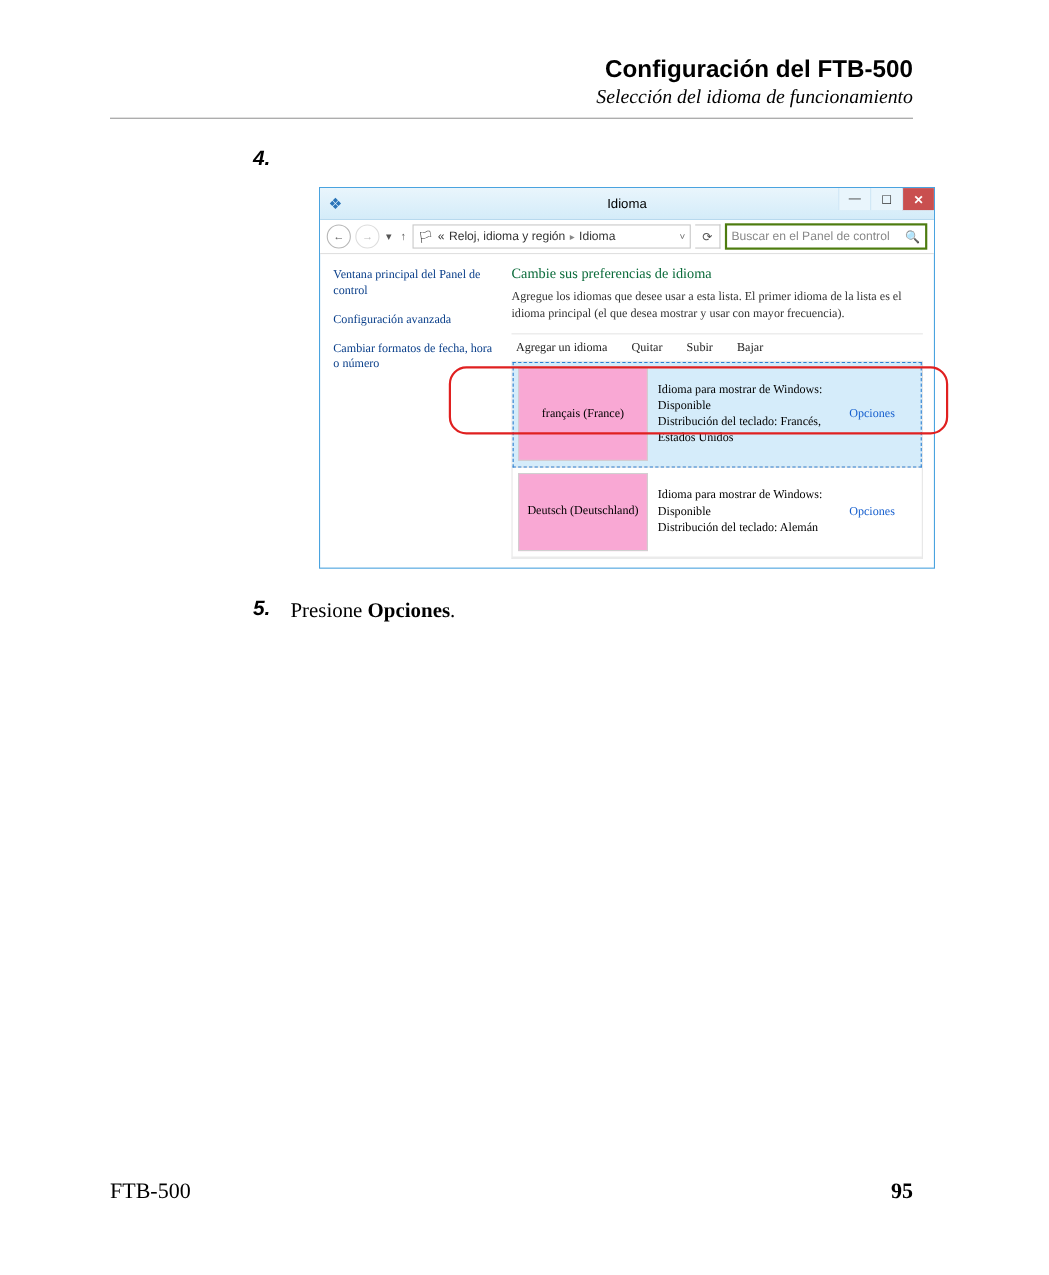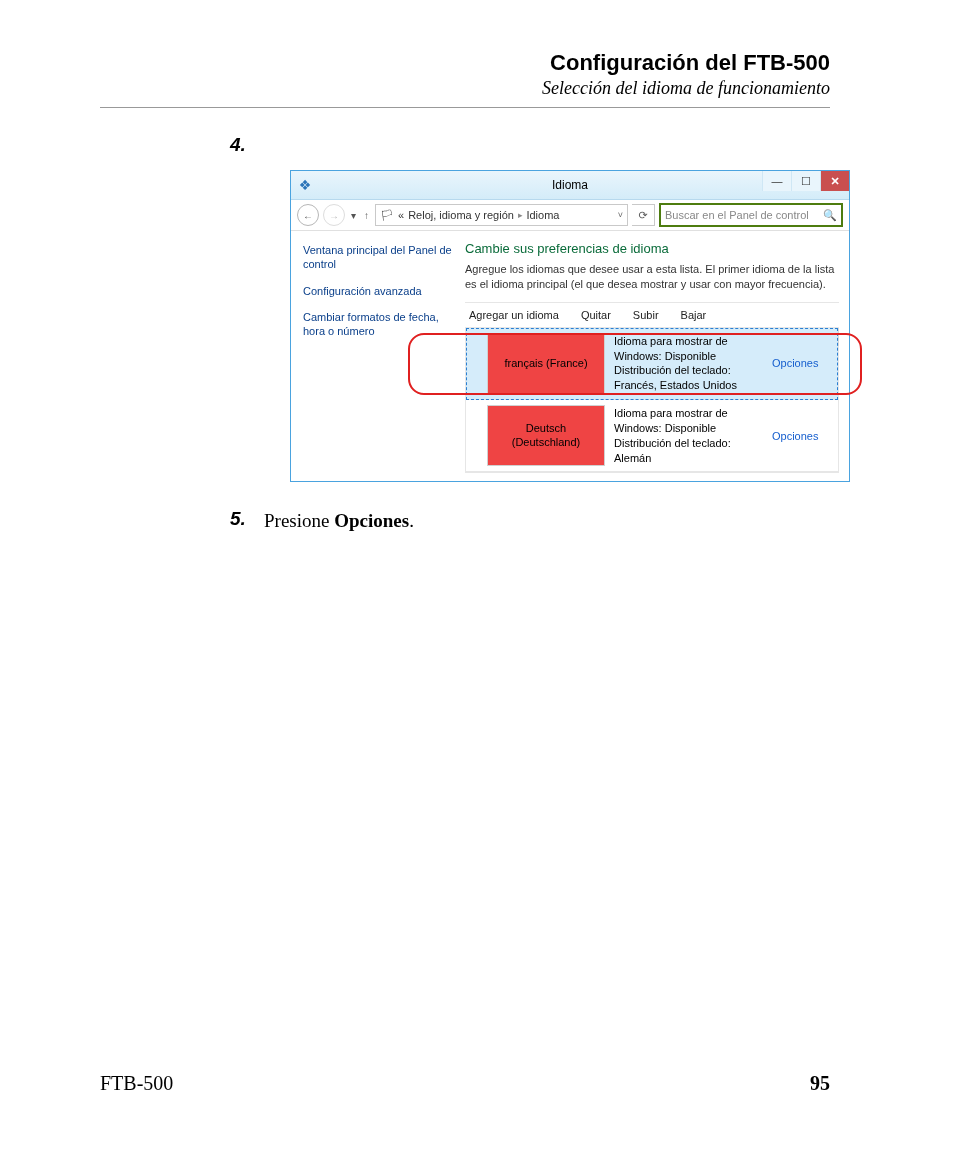--- a/index.html
+++ b/index.html
@@ -155,20 +155,21 @@
     display: flex; align-items: center;
     padding: 0 4px;
     font-size: 11px; color: #888;
   }
   .search-box .mag { margin-left: auto; color: #666; }
 
   
   .win-body {
     display: flex;
     min-height: 240px;
+    font-family: Liberation Serif, serif;
   }
   .sidebar {
     width: 150px;
     padding: 12px 10px 10px 12px;
     font-size: 11px;
   }
   .sidebar a {
     color: #0a3f8a;
     text-decoration: none;
     display: block;
@@ -214,30 +215,30 @@
     position: relative;
   }
   .lang-row.selected {
     background: #d5ecfa;
     outline: 1px dashed #2a7fd2;
     outline-offset: -1px;
   }
   .lang-name {
     width: 108px;
     border: 1px solid #d0d0d0;
-    margin: 5px 5px 5px 21px;
-    background: #ef4444;
+    margin: 5px 5px 5px 5px;
+    background: #f9a8d4;
     display: flex; align-items: center; justify-content: center;
     text-align: center;
     line-height: 1.25;
     padding: 4px;
   }
   .lang-info {
     flex: 1;
-    padding: 6px 4px;
+    padding: 18px 4px;
     line-height: 1.35;
   }
   .lang-opt {
     width: 60px;
     display: flex; align-items: center; justify-content: flex-start;
     padding-right: 6px;
   }
   .lang-opt a { color: #165fce; text-decoration: none; font-size: 11px; }
   .scroll-up {
     width: 16px; height: 16px;

